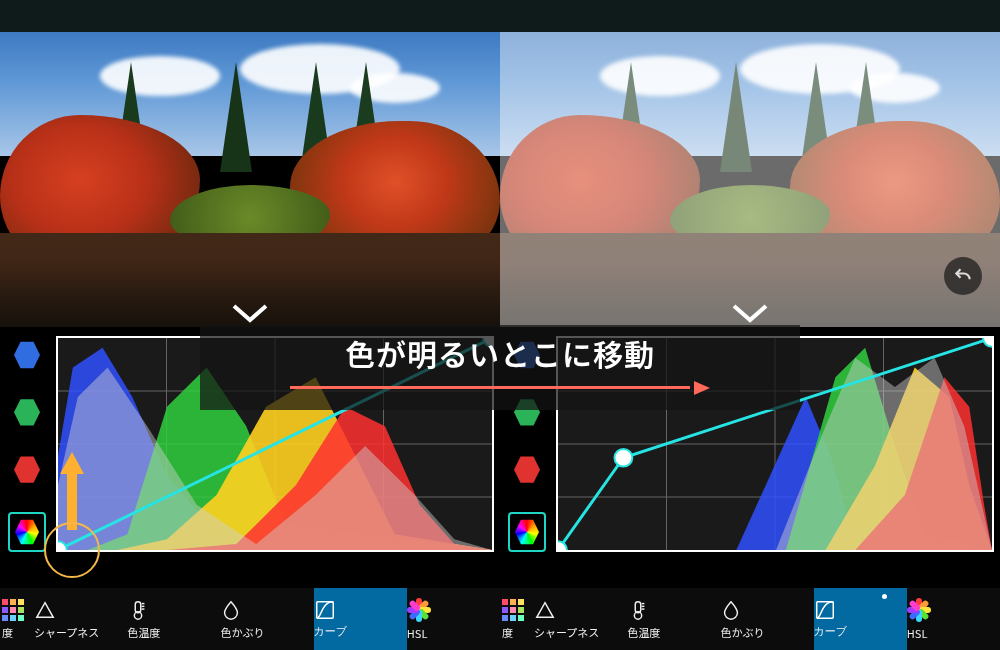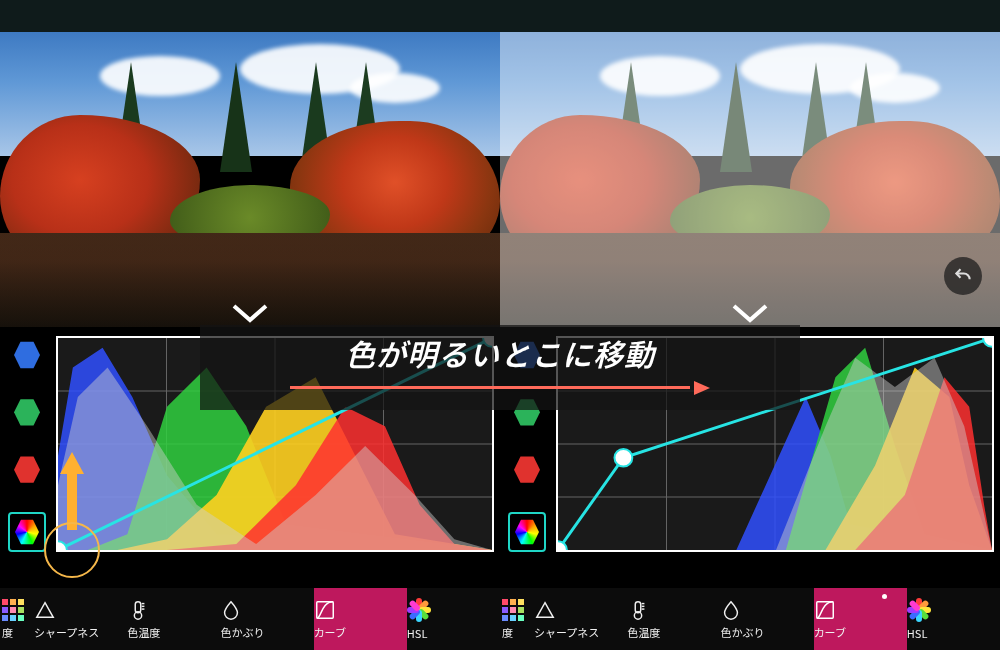--- a/index.html
+++ b/index.html
@@ -54,37 +54,37 @@
   .hex-sel { width:38px; height:40px; border:2px solid #1fd6c6; border-radius:4px; display:flex; align-items:center; justify-content:center;}
   .hex-sel .hex{ width:24px; height:28px;}
 
   .hist-frame { position:absolute; left:56px; top:6px; right:6px; bottom:6px; border:2px solid #ffffff; background:#1a1a1a; }
   .grid line{ stroke:#666; stroke-width:1;}
   .hist-svg{ position:absolute; inset:0; width:100%; height:100%;}
   .curve{ stroke:#27e4e4; stroke-width:3; fill:none;}
   .cpoint{ fill:#fff; stroke:#27e4e4; stroke-width:2;}
 
   
-  .anno-box{ position:absolute; left:200px; top:325px; width:600px; height:85px; background:rgba(20,20,20,.72); display:flex; flex-direction:column; align-items:center; justify-content:flex-start; padding-top:6px;font-style:italic;}
+  .anno-box{ position:absolute; left:200px; top:325px; width:600px; height:85px; background:rgba(20,20,20,.72); display:flex; flex-direction:column; align-items:center; justify-content:flex-start; padding-top:6px;}
   .anno-text{ color:#fff; font-size:30px; font-weight:600; letter-spacing:1px;}
   .anno-arrow{ margin-top:6px; width:420px; height:12px; position:relative;}
   .anno-arrow .shaft{position:absolute;left:0;top:5px;width:400px;height:3px;background:#ff6a5a;}
   .anno-arrow .head{position:absolute;right:0;top:0;width:0;height:0;border-left:16px solid #ff6a5a;border-top:7px solid transparent;border-bottom:7px solid transparent;}
 
   .up-arrow{ position:absolute; left:60px; top:452px; width:24px; height:78px;}
   .up-arrow .shaft{position:absolute;left:7px;top:20px;width:10px;height:58px;background:#ffb030;}
   .up-arrow .head{position:absolute;left:0;top:0;width:0;height:0;border-left:12px solid transparent;border-right:12px solid transparent;border-bottom:22px solid #ffb030;}
   .ring{position:absolute;left:44px;top:522px;width:56px;height:56px;border:2px solid #f5b74a;border-radius:50%;}
 
   
   .toolbar{ position:absolute; bottom:0; left:0; width:1000px; height:62px; background:#0c0c0c; display:flex;}
   .toolrow{ width:500px; display:flex;}
   .tool{ flex:1; display:flex; flex-direction:column; align-items:flex-start; justify-content:center; gap:3px; color:#f0f0f0; font-size:11px; cursor:pointer; position:relative;}
   .tool.partial{ flex:0 0 34px; align-items:flex-start; padding-left:2px;}
-  .tool.active{ background:#be185d;}
+  .tool.active{ background:#0369a1;font-family:Liberation Serif, serif;}
   .tool svg{ width:22px; height:22px; stroke:#eee; fill:none; stroke-width:1.6;}
   .tool.active svg{ stroke:#fff;}
   .tool .lbl{ white-space:nowrap;}
   .tool .dot{position:absolute;top:6px;right:20px;width:5px;height:5px;border-radius:50%;background:#fff;}
 
   .grid-icon{ width:22px; height:22px; display:grid; grid-template-columns:repeat(3,1fr); grid-template-rows:repeat(3,1fr); gap:2px;}
   .grid-icon span{ background:#ff6aa8;}
   .grid-icon span:nth-child(1){background:#ff4a6a;} .grid-icon span:nth-child(2){background:#ffb050;} .grid-icon span:nth-child(3){background:#ffe060;}
   .grid-icon span:nth-child(4){background:#8a5aff;} .grid-icon span:nth-child(5){background:#ff8ab0;} .grid-icon span:nth-child(6){background:#a8e060;}
   .grid-icon span:nth-child(7){background:#6a8aff;} .grid-icon span:nth-child(8){background:#6ad0ff;} .grid-icon span:nth-child(9){background:#6affc0;}

